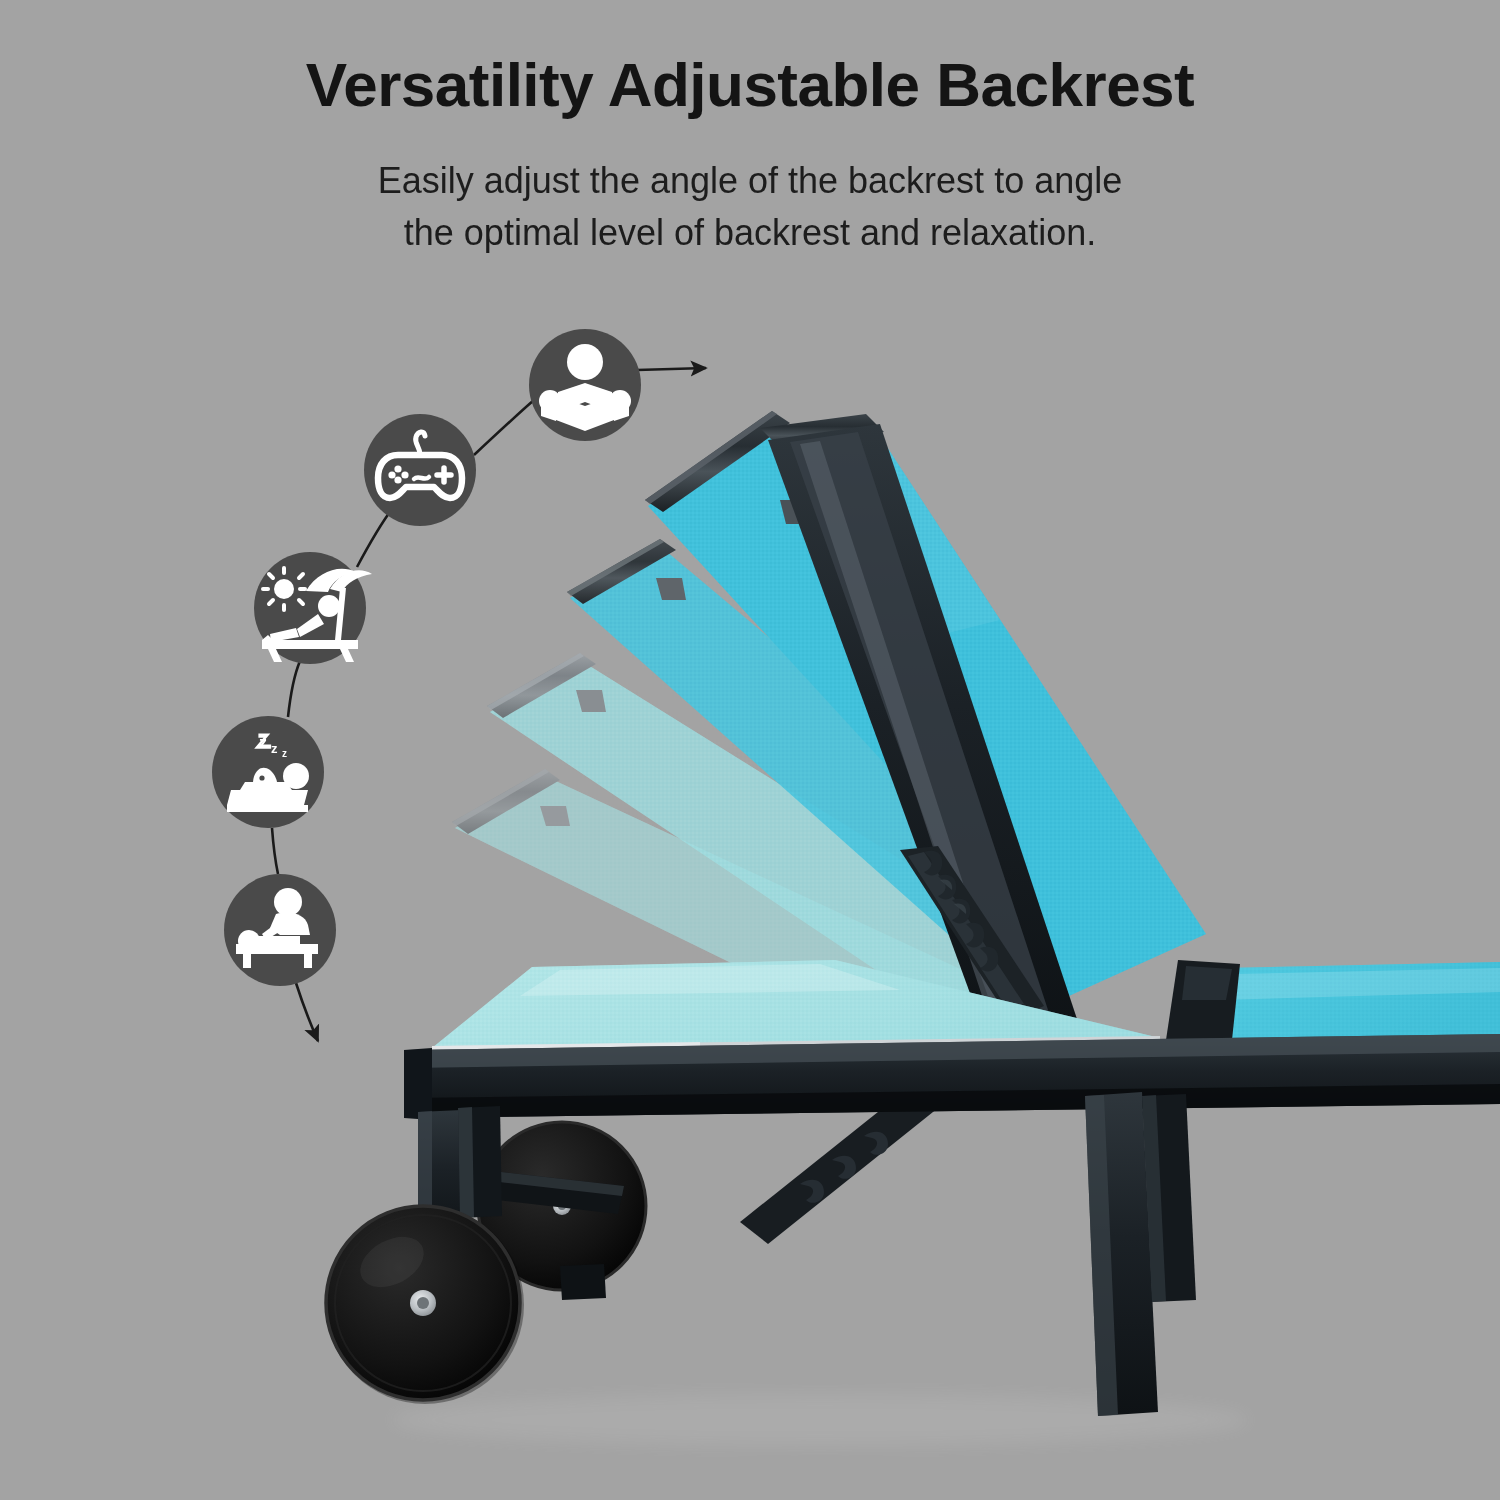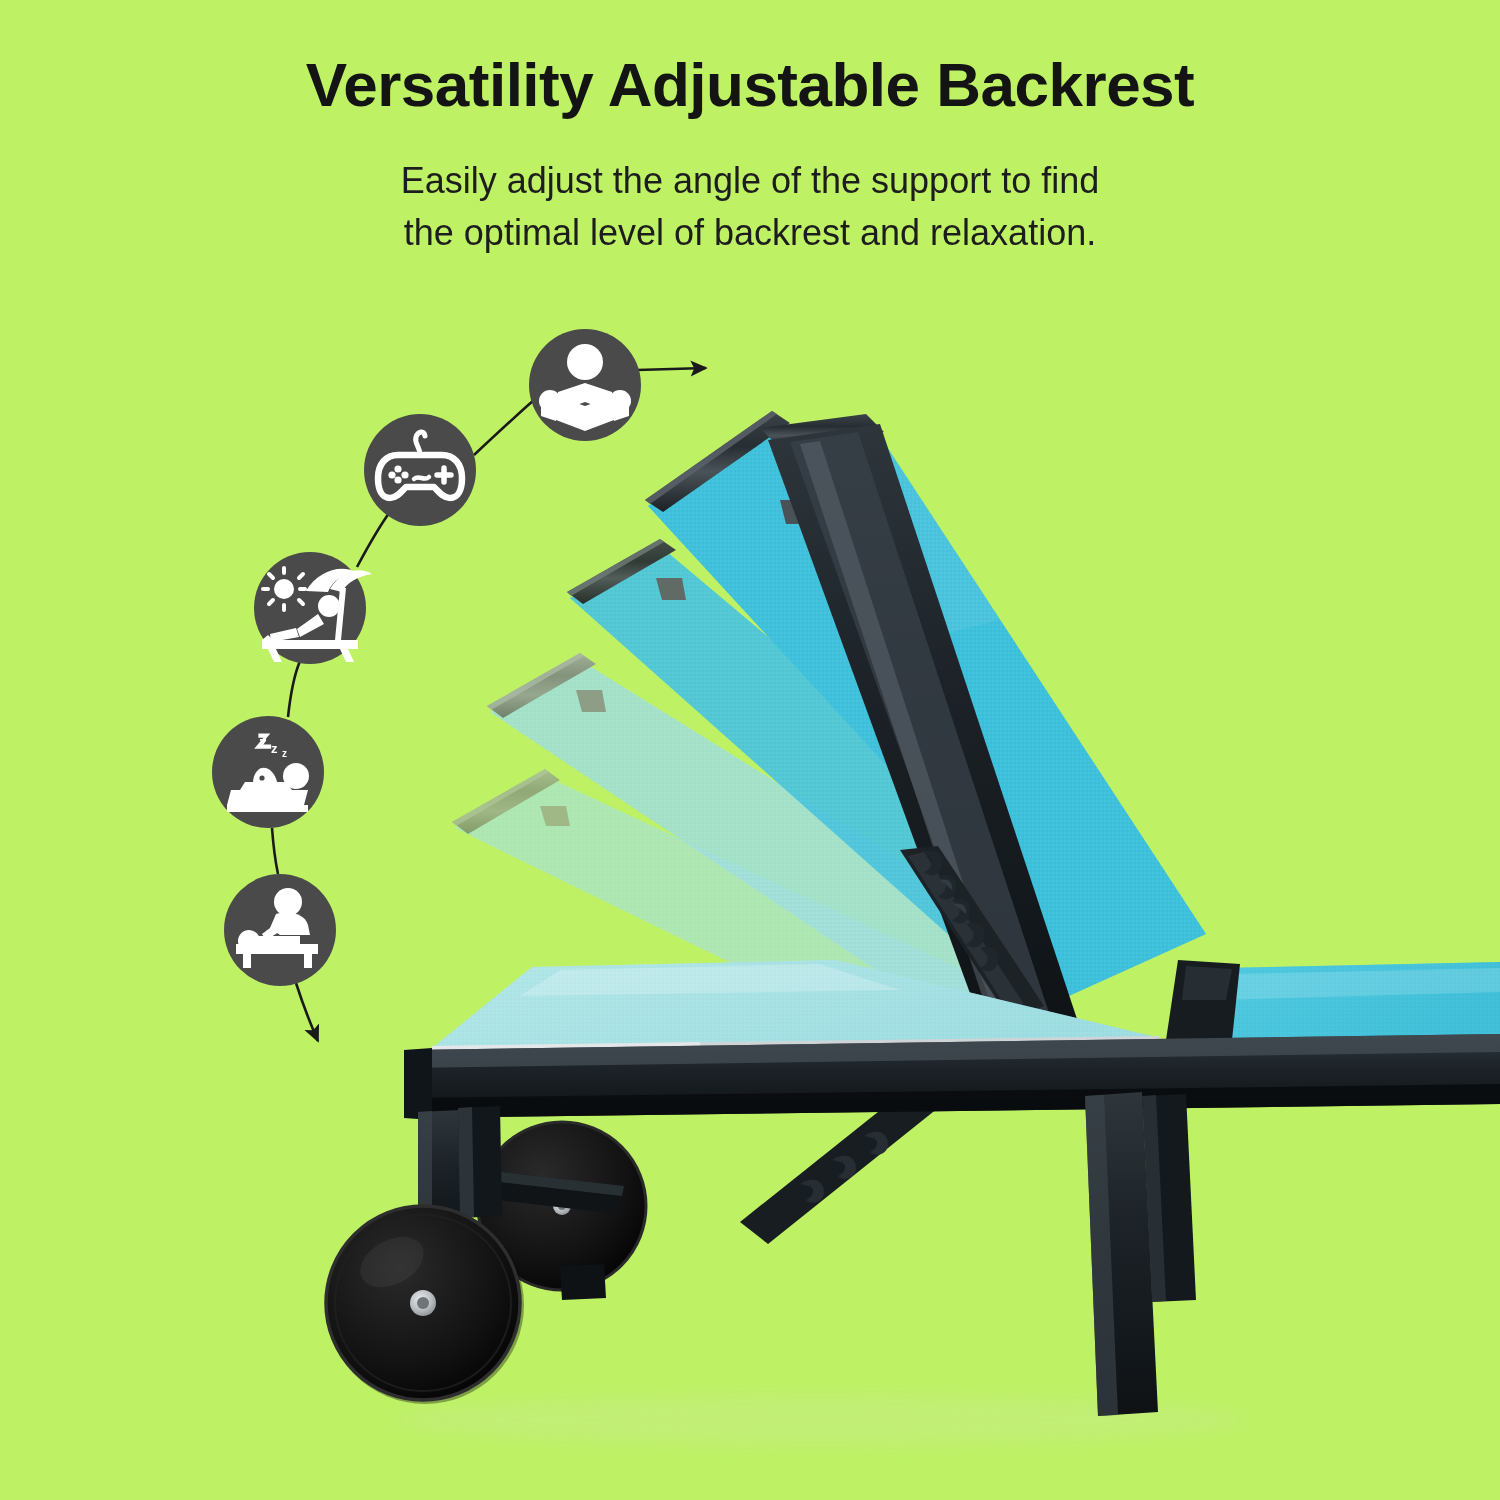--- a/index.html
+++ b/index.html
@@ -53,25 +53,25 @@
   .badge-label {
     position: absolute;
     width: 0; height: 0;
     overflow: hidden;
     opacity: 0;
   }
 </style>
 </head>
 <body>
 
-<div id="page" style="background: #bef264;">
+<div id="page" style="background: #a3a3a3;">
 
   <div id="headline">Versatility Adjustable Backrest</div>
   <div id="subcopy">
-    <span class="ln">Easily adjust the angle of the support to find</span>
+    <span class="ln">Easily adjust the angle of the backrest to angle</span>
     <span class="ln">the optimal level of backrest and relaxation.</span>
   </div>
 
   <div id="scene">
     <svg width="1500" height="1500" viewBox="0 0 1500 1500" xmlns="http://www.w3.org/2000/svg">
       <defs>
 
         <pattern id="meshTex" width="4" height="4" patternUnits="userSpaceOnUse">
           <rect width="4" height="4" fill="#3fc1dc"></rect>
           <rect x="0" y="0" width="2" height="2" fill="#49c8e1" opacity="0.6"></rect>

